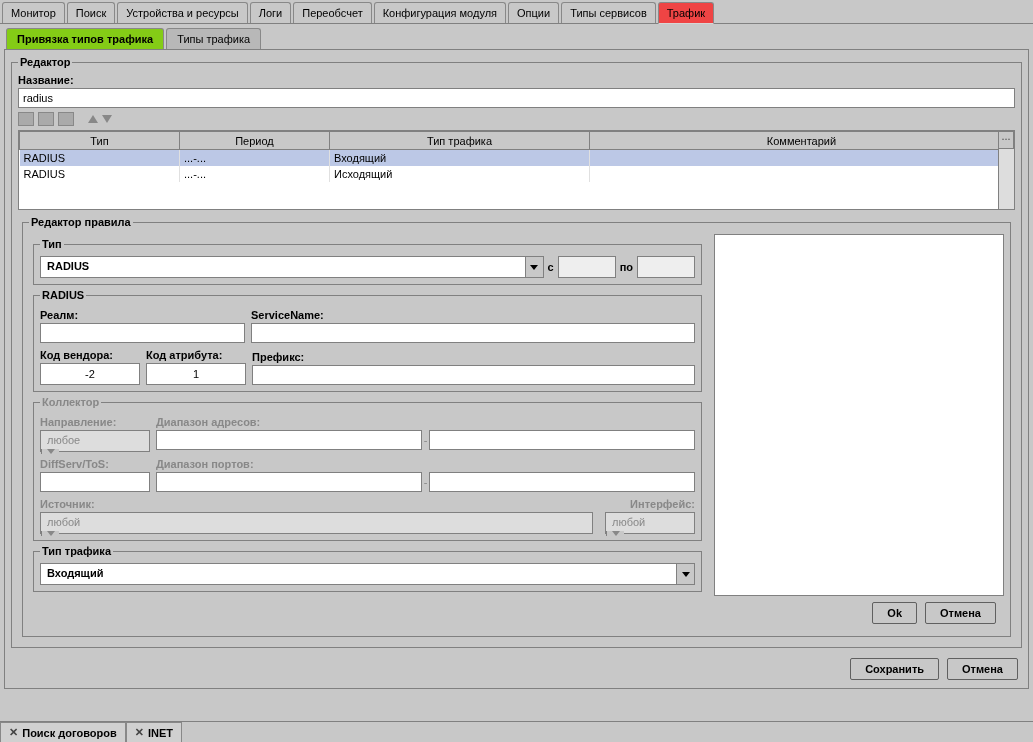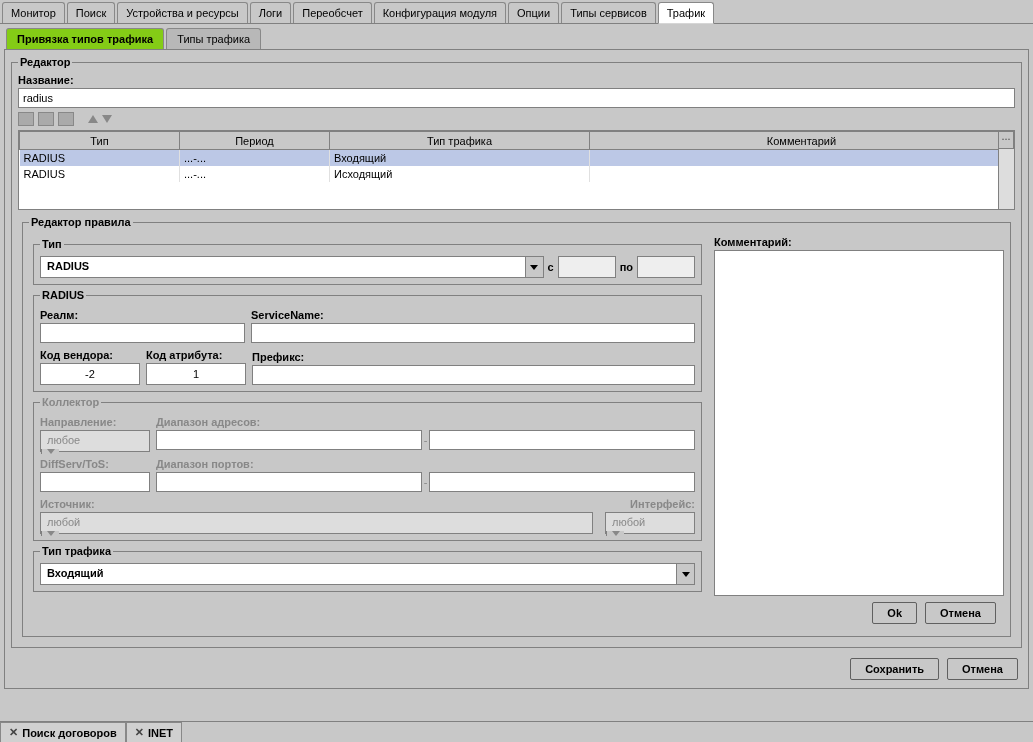--- a/index.html
+++ b/index.html
@@ -22,21 +22,21 @@
   padding: 4px 8px;
   background: #c8c8c8;
   border: 1px solid #888;
   border-bottom: none;
   border-radius: 3px 3px 0 0;
   cursor: pointer;
   white-space: nowrap;
   color: #000;
 }
 .tab.active {
-  background: #ffffff;
+  background: #ef4444;
   border-bottom: 1px solid #d6d6d6;
   margin-bottom: -1px;
   font-weight: normal;
 }
 .subtabs {
   display: flex;
   gap: 2px;
   padding: 4px 6px 0 6px;
 }
 .subtab {
@@ -430,21 +430,20 @@
               <div class="combo">
                 <div class="combo-text">Входящий</div>
                 <div class="combo-btn">
                     <div class="down-tri"></div>
                   </div>
               </div>
             </fieldset>
           </div>
 
           <div class="rule-right">
-            <div class="label" style="margin:2px 0;">Комментарий:</div>
             <textarea class="comment" style=""></textarea>
           </div>
         </div>
         <div class="btn-row">
           <button class="btn">Ok</button>
           <button class="btn">Отмена</button>
         </div>
       </fieldset>
     </fieldset>
 

